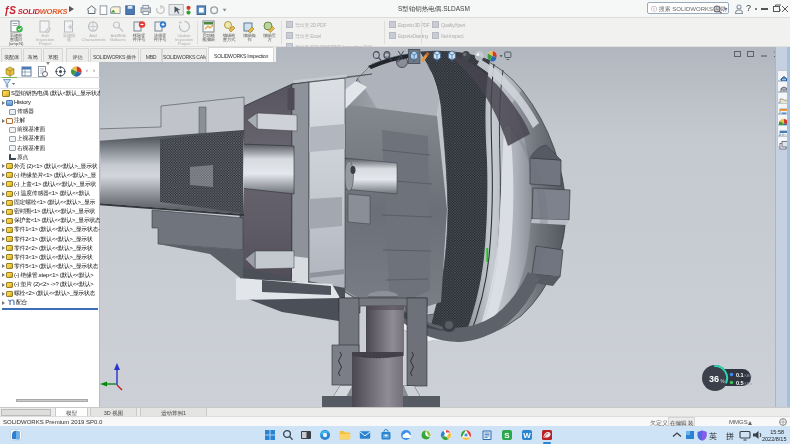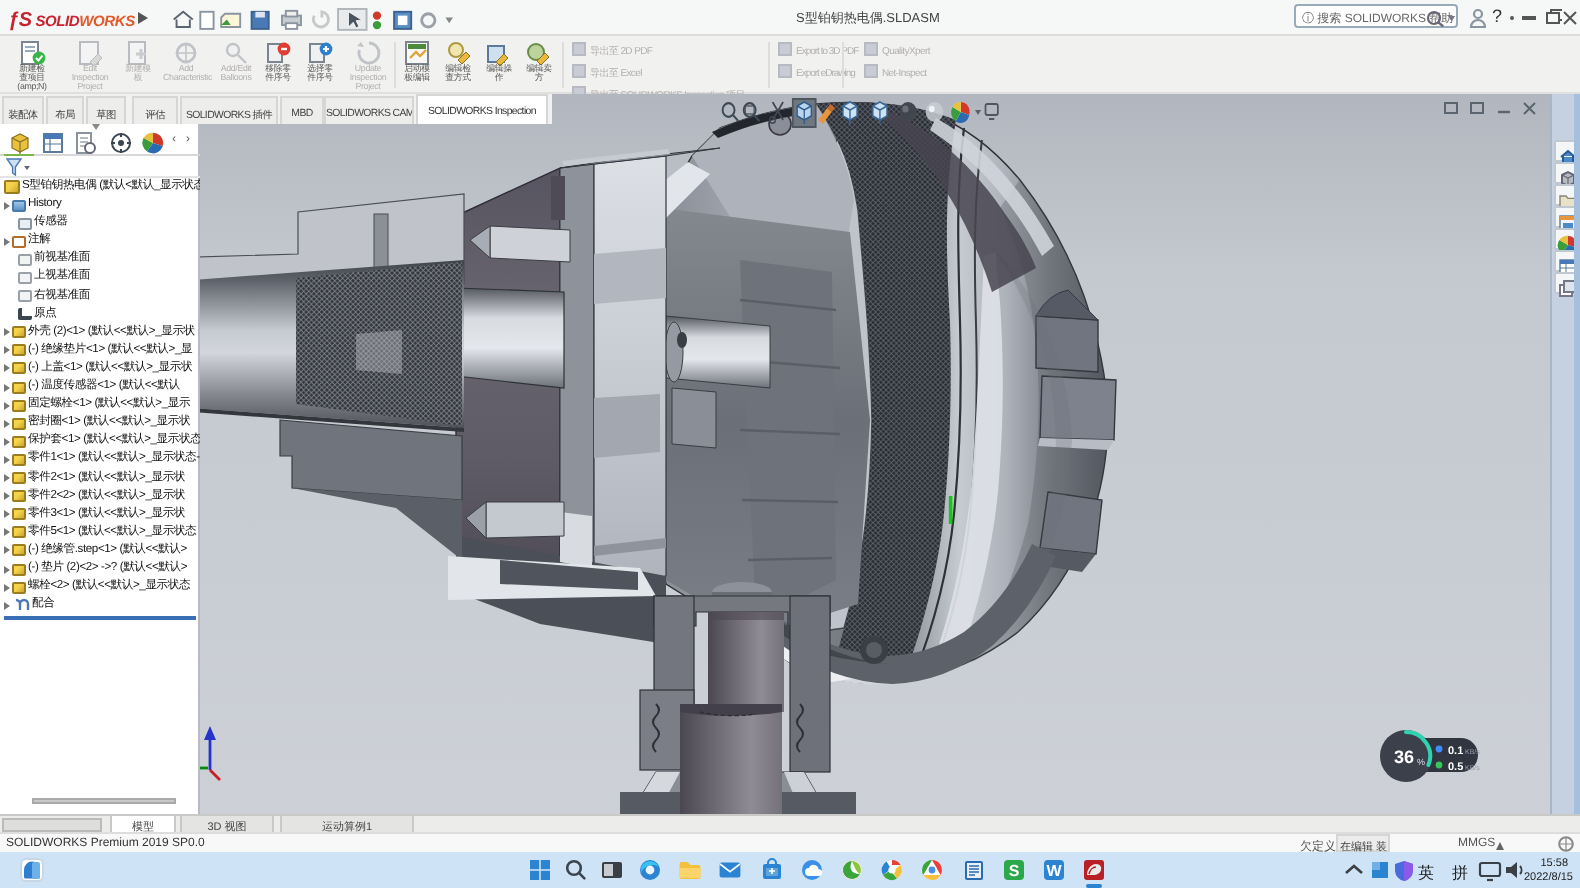--- a/index.html
+++ b/index.html
@@ -32,21 +32,21 @@
 #tree{position:absolute;left:0;top:27px;width:100px}
 .trow{height:9.1px;line-height:9.1px;white-space:nowrap;font-size:5.8px;color:#111;overflow:hidden;display:flex;align-items:center;letter-spacing:-0.2px}
 .trow .ar{width:3px;height:3px;border-left:3px solid #777;border-top:2px solid transparent;border-bottom:2px solid transparent;margin:0 1px 0 2px;flex:none}
 .trow .noar{width:9px;flex:none}
 .ti{width:7px;height:6px;flex:none;margin-right:1px;border-radius:1px}
 .ti.part{background:linear-gradient(135deg,#f5d34a 40%,#caa52e);border:0.5px solid #9a7d20}
 .ti.fold{background:linear-gradient(#9fc4e8,#5f94c8);border:0.5px solid #4a7aa8}
 .ti.plane{background:#f2f3f5;border:0.5px solid #9aa0a8}
 .rollback{position:absolute;left:2px;width:96px;height:2px;background:#3a6fb5}
 
-#viewport{position:absolute;left:88px;top:47px;width:690px;height:360px}
+#viewport{position:absolute;left:100px;top:47px;width:690px;height:360px}
 
 #taskpane{position:absolute;left:775px;top:47px;width:15px;height:360px;background:#c5d1e0;border-left:1px solid #a8b6c8}
 .tpicon{position:absolute;left:1px;width:12px;height:11px;background:#f4f6f8;border:1px solid #c0c8d2;border-radius:1px}
 
 #bottomtabs{position:absolute;left:0;top:407px;width:790px;height:9px;background:#ececeb;border-top:1px solid #c9c9c7}
 .btab{position:absolute;top:0;height:9px;font-size:5.5px;color:#444;background:#e4e4e3;border:1px solid #c9c9c7;border-top:none;text-align:center;padding-top:1.5px}
 .btab.active{background:#fff}
 
 #statusbar{position:absolute;left:0;top:416px;width:790px;height:10px;background:#f8f8f8;border-top:1px solid #ddd;font-size:6px;color:#333}
 

